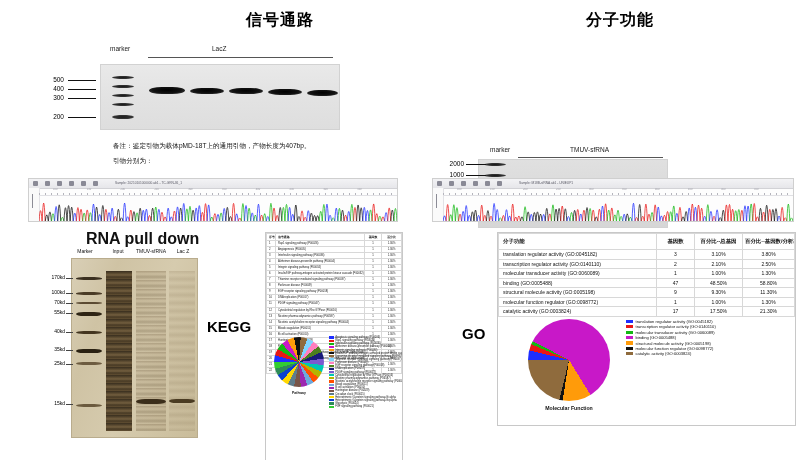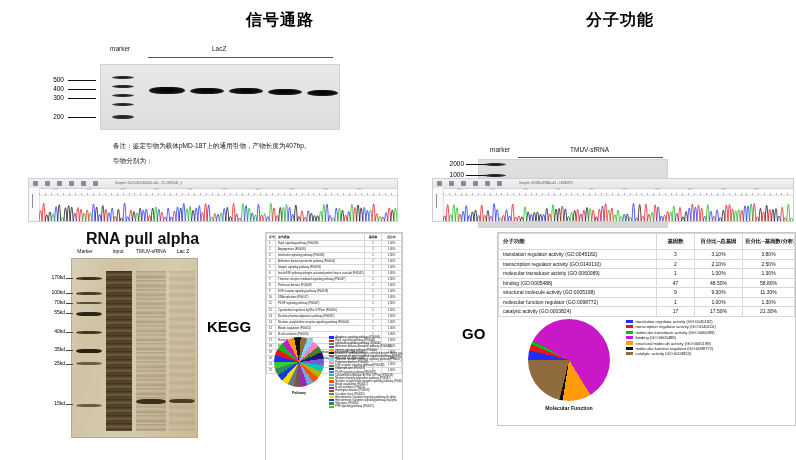--- a/index.html
+++ b/index.html
@@ -585,21 +585,21 @@
         <path d="M331.49,26 Q332.96,1.30 334.44,26" fill="none" stroke="#111111" stroke-width="0.75"></path>
         <path d="M334.59,26 Q336.06,16.09 337.53,26" fill="none" stroke="#1f2eff" stroke-width="0.75"></path>
         <path d="M337.69,26 Q339.16,-1.23 340.63,26" fill="none" stroke="#e81717" stroke-width="0.75"></path>
         <path d="M340.79,26 Q342.26,19.47 343.73,26" fill="none" stroke="#e81717" stroke-width="0.75"></path>
         <path d="M343.88,26 Q345.35,-7.88 346.83,26" fill="none" stroke="#14b814" stroke-width="0.75"></path>
         <path d="M346.98,26 Q348.45,19.76 349.92,26" fill="none" stroke="#14b814" stroke-width="0.75"></path>
       </svg>
   </div>
 </div>
 
-<div class="panel" style="left: 86px; top: 230px; font-size: 16px; font-weight: bold;">RNA pull alpha</div>
+<div class="panel" style="left: 86px; top: 230px; font-size: 16px; font-weight: bold;">RNA pull down</div>
 
 <div class="panel" style="left:45px;top:248px;width:170px;height:195px;">
   <div class="pd-lane-lbl" style="left:27px;top:0px;width:26px;">Marker</div>
   <div class="pd-lane-lbl" style="left:62px;top:0px;width:22px;">Input</div>
   <div class="pd-lane-lbl" style="left:88px;top:0px;width:36px;">TMUV-sfRNA</div>
   <div class="pd-lane-lbl" style="left:127px;top:0px;width:22px;">Lac Z</div>
 
   <div class="pd-gel" style="left:26px;top:10px;width:125px;height:178px;">
 
     <div class="pd-band" style="left:4px;top:18px;width:26px;height:2.6px;background:#3b3020;"></div>

